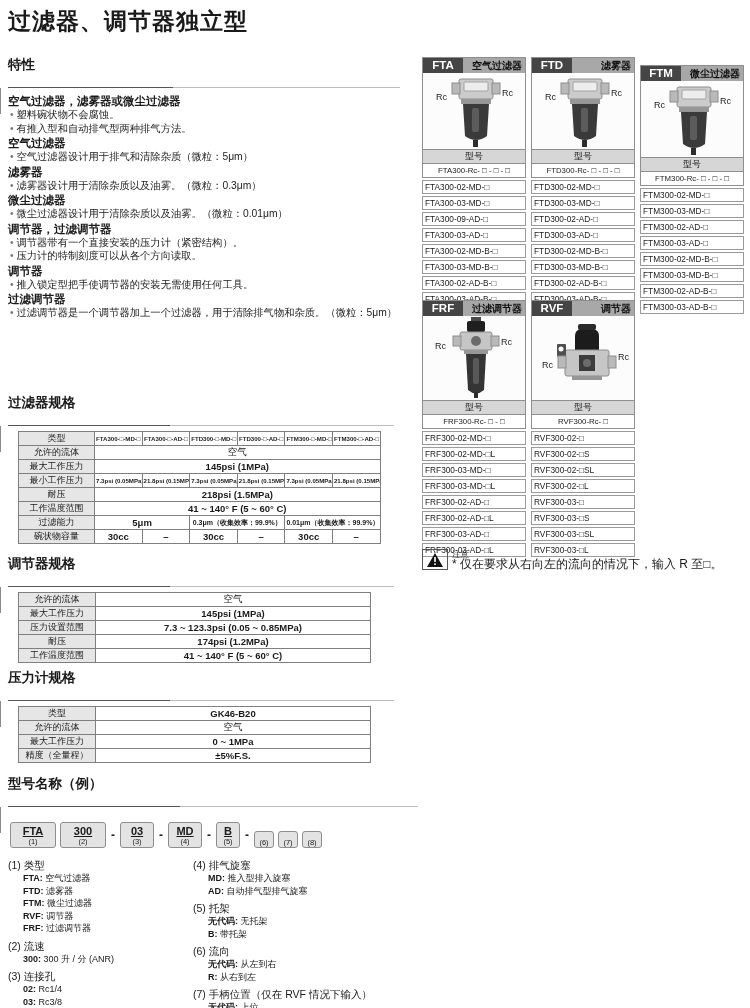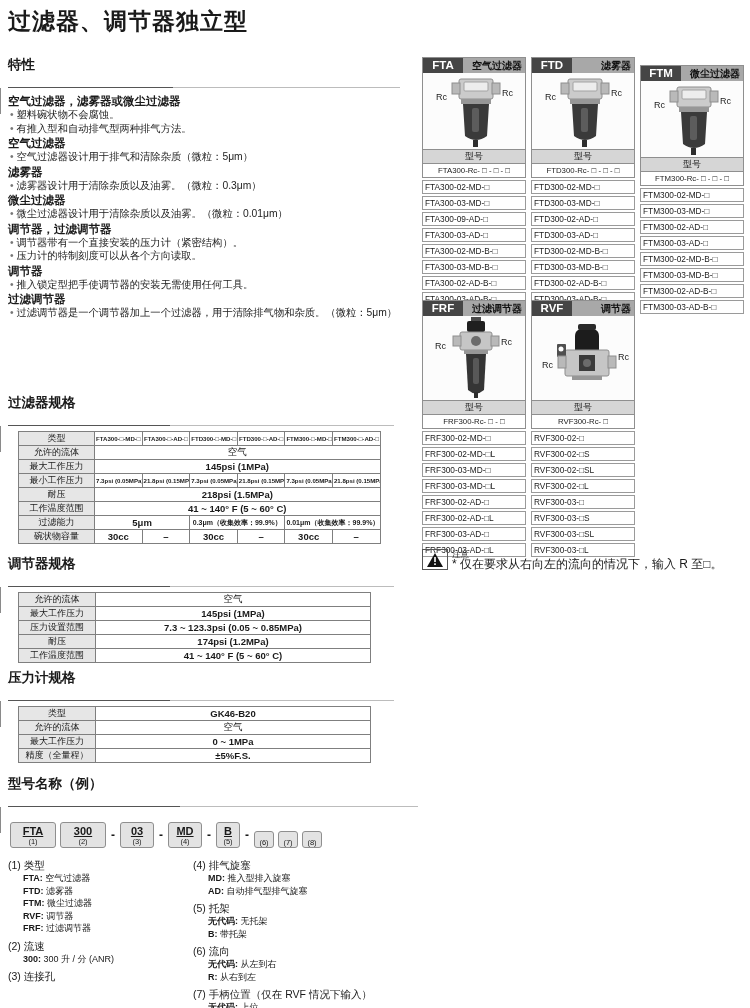--- a/index.html
+++ b/index.html
@@ -284,20 +284,24 @@
               </div>
             </div>
           <div class="codesec">
               <div class="cstitle">(2) 流速</div>
             <div>
                 <div class="csitem"><span class="csc">300:</span> <span class="csd">300 升 / 分 (ANR)</span></div>
               </div>
             </div>
           <div class="codesec">
               <div class="cstitle">(3) 连接孔</div>
+            <div>
+                <div class="csitem"><span class="csc">02:</span> <span class="csd">Rc1/4</span></div>
+                <div class="csitem"><span class="csc">03:</span> <span class="csd">Rc3/8</span></div>
+              </div>
             </div>
         </div>
         <div class="codecol right">
           <div class="codesec">
               <div class="cstitle">(4) 排气旋塞</div>
             <div>
                 <div class="csitem"><span class="csc">MD:</span> <span class="csd">推入型排入旋塞</span></div>
                 <div class="csitem"><span class="csc">AD:</span> <span class="csd">自动排气型排气旋塞</span></div>
               </div>
             </div>

